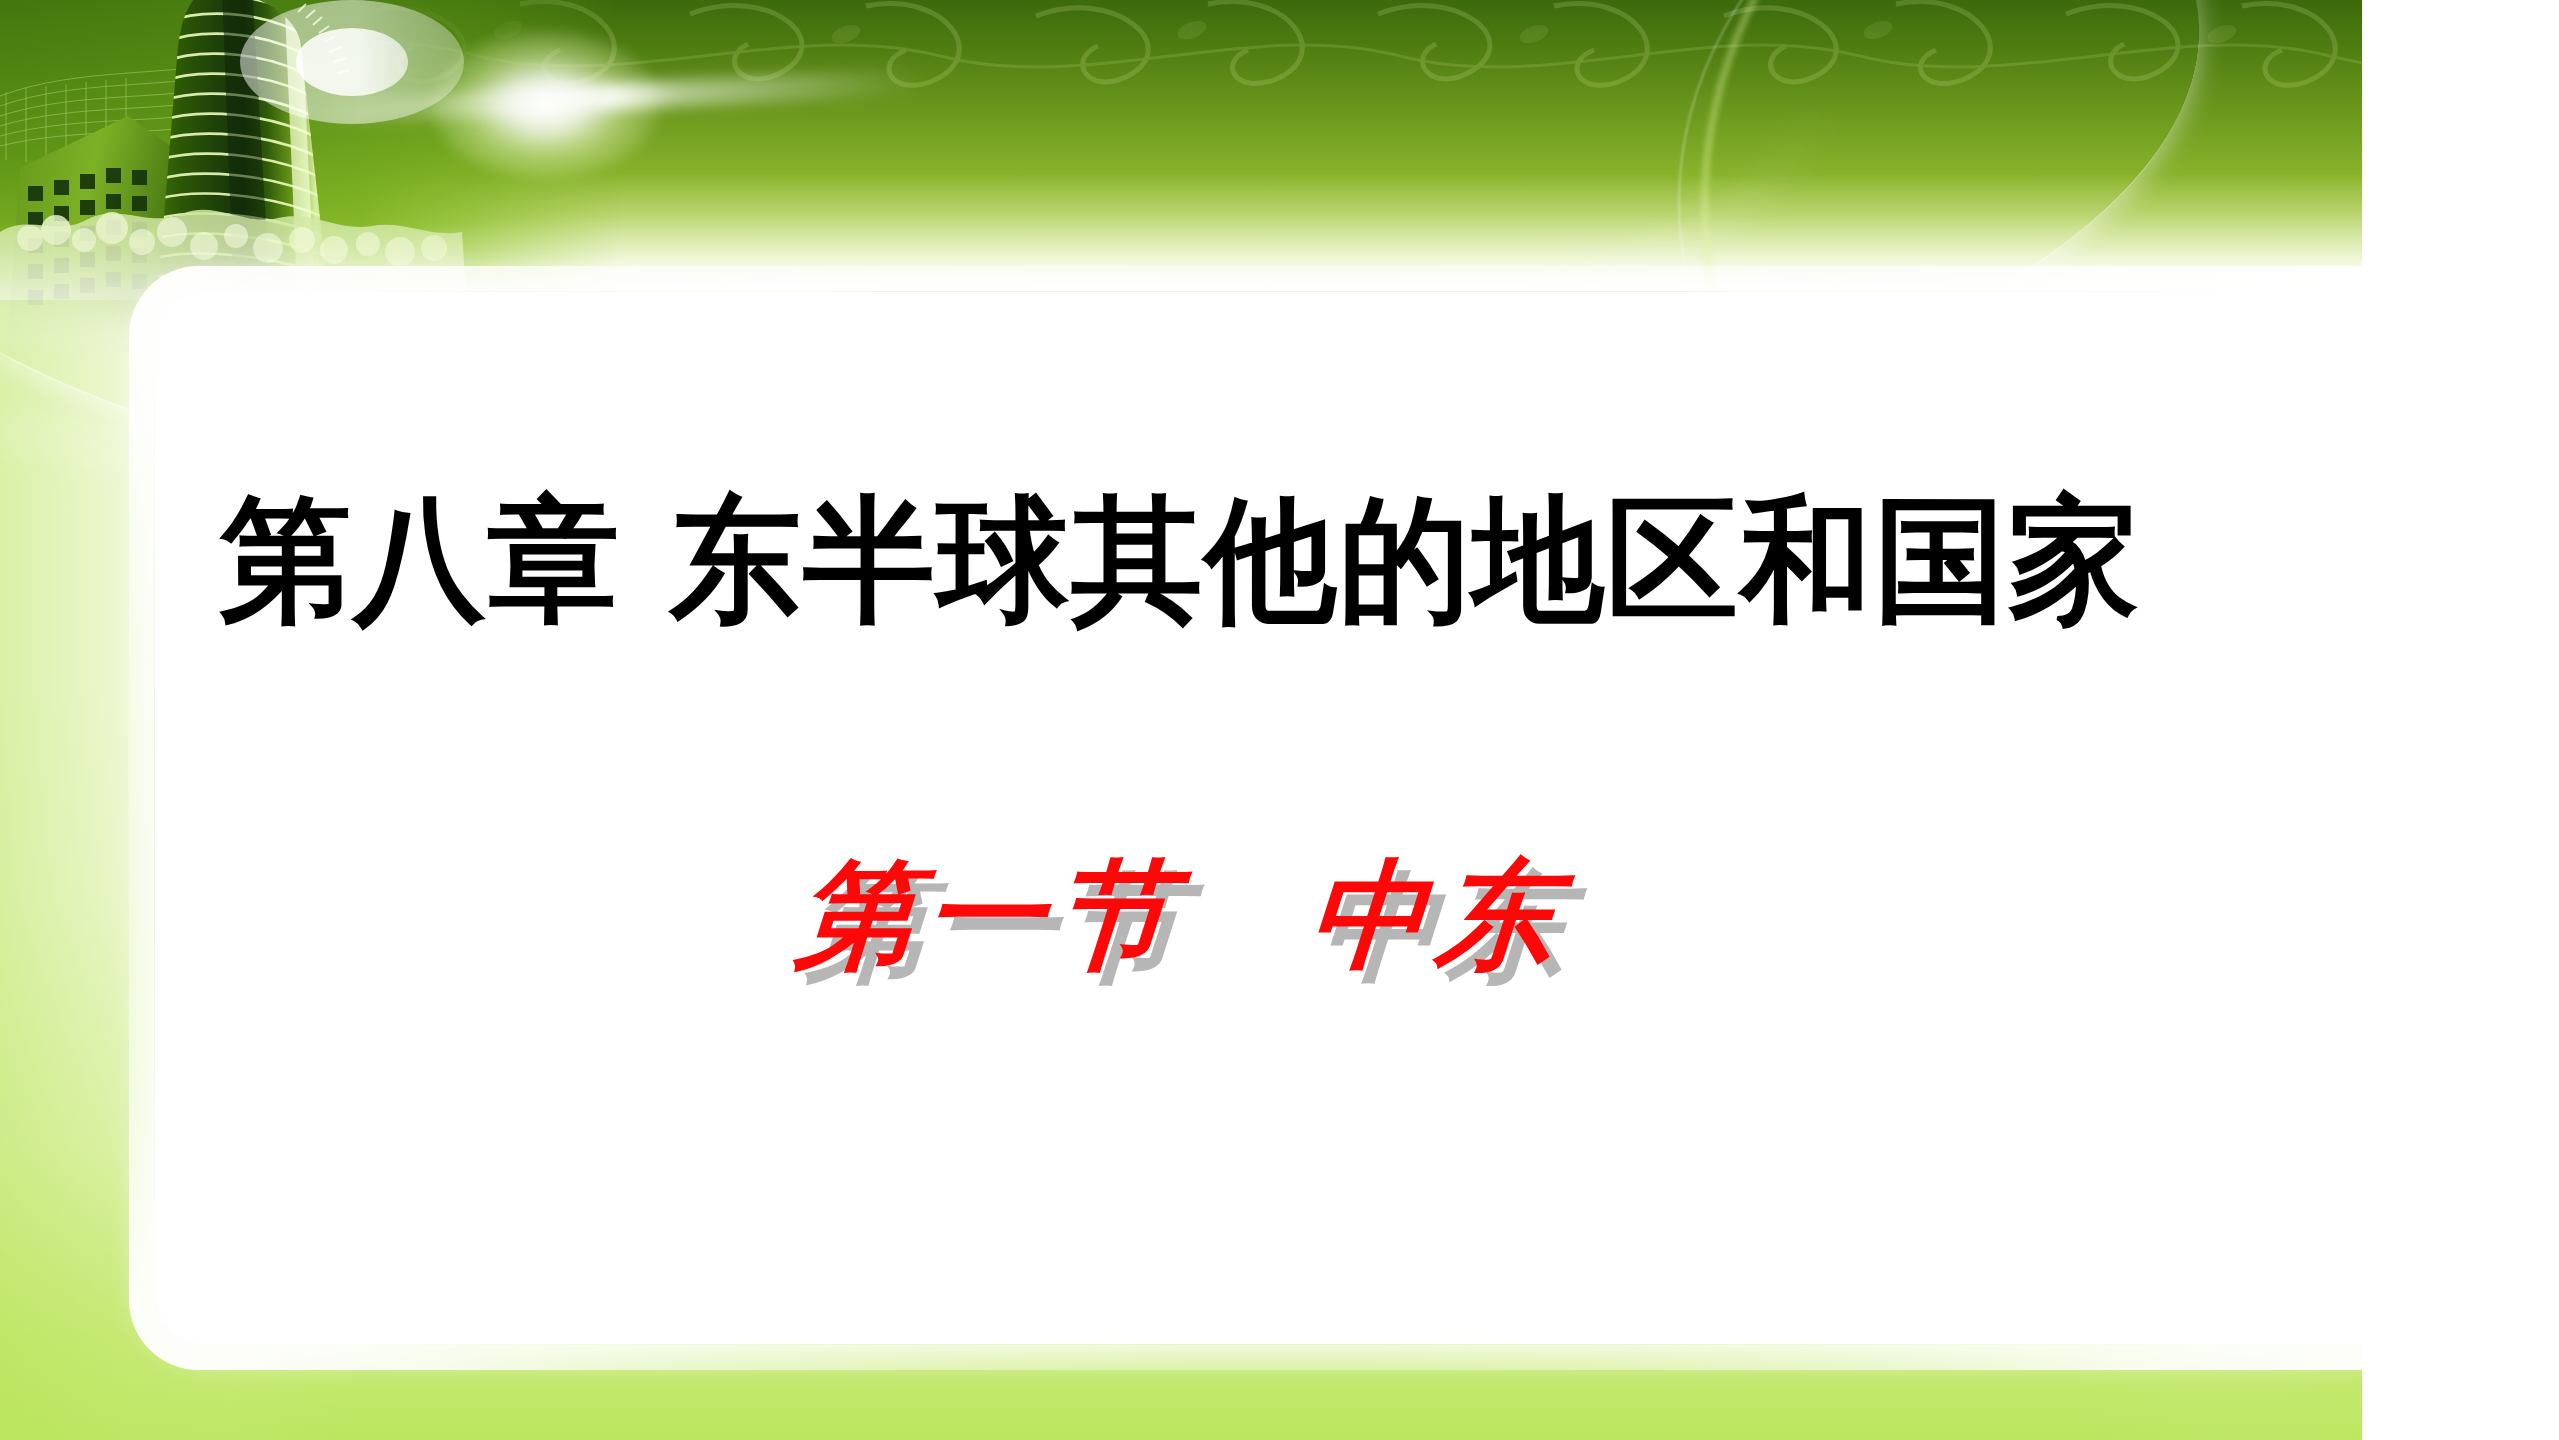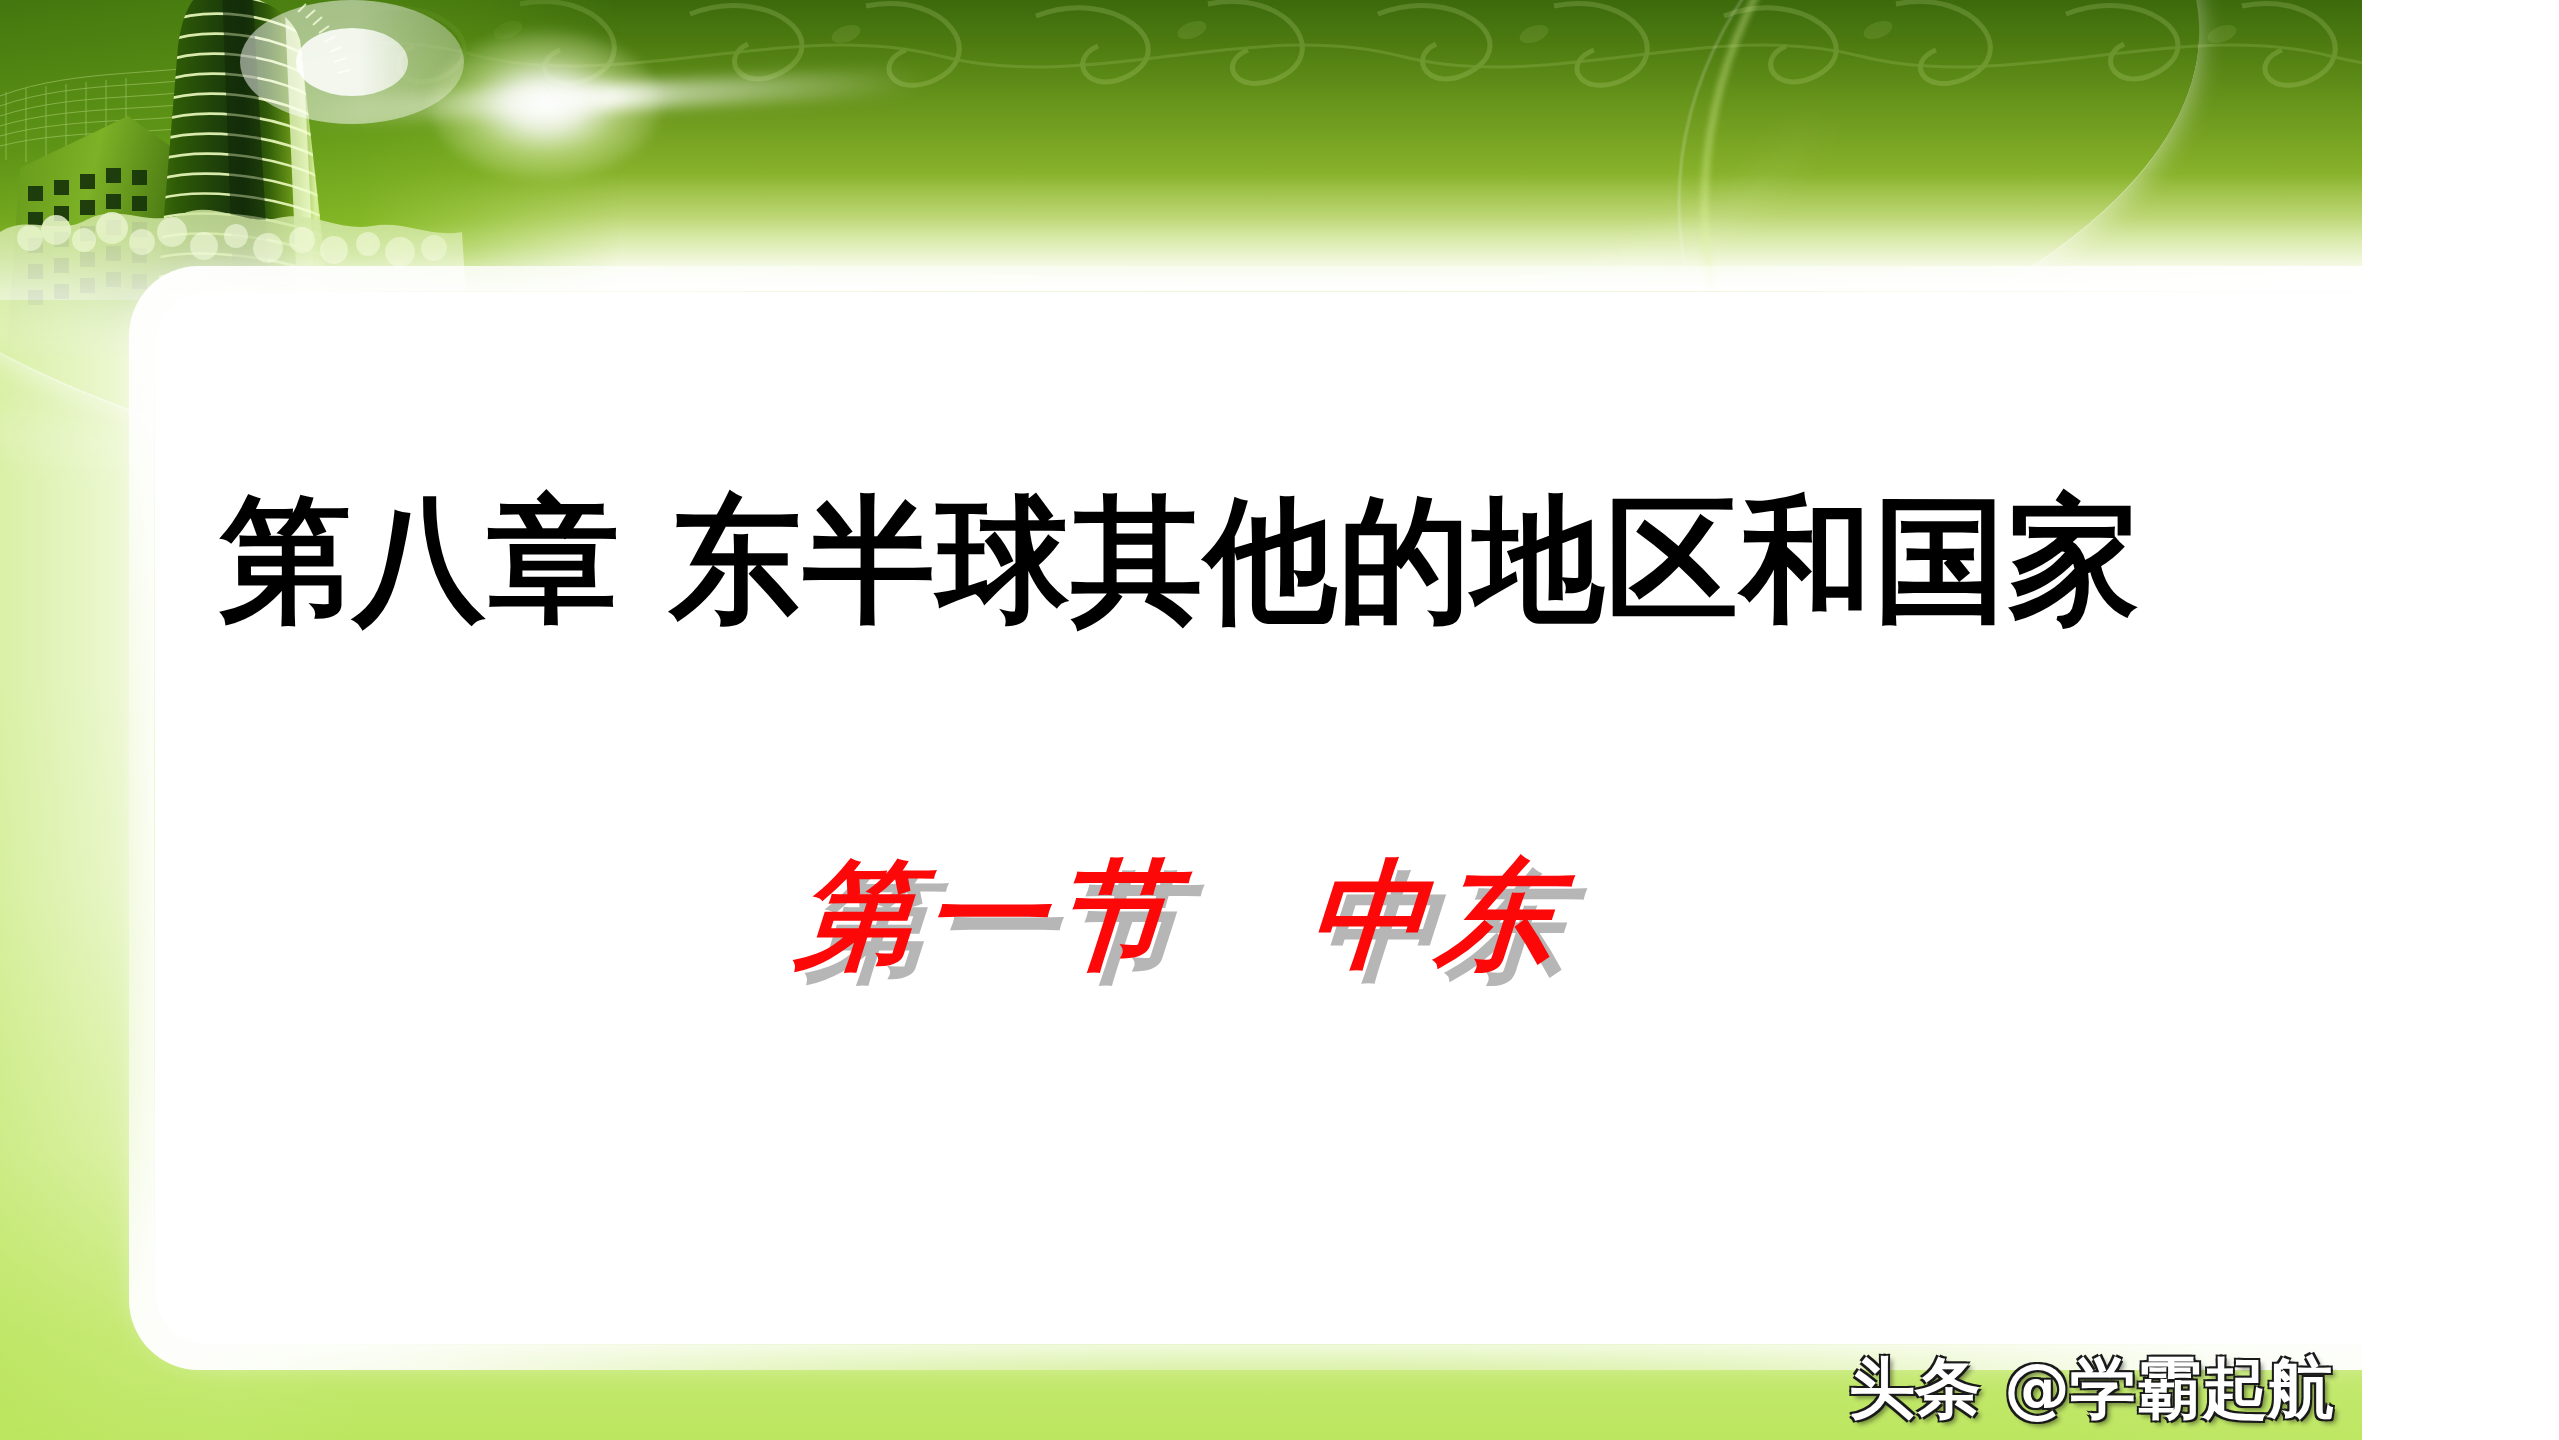--- a/index.html
+++ b/index.html
@@ -472,15 +472,14 @@
   <div class="panel"></div>
 
   <div class="title-wrap">
     <h1 class="title">第八章 东半球其他的地区和国家</h1>
   </div>
 
   <div class="subtitle-wrap">
     <h2 class="subtitle">第一节　中东</h2>
   </div>
 
-  <div class="watermark">头条 @学霸起航</div>
 
 </div>
 
 </body></html>

